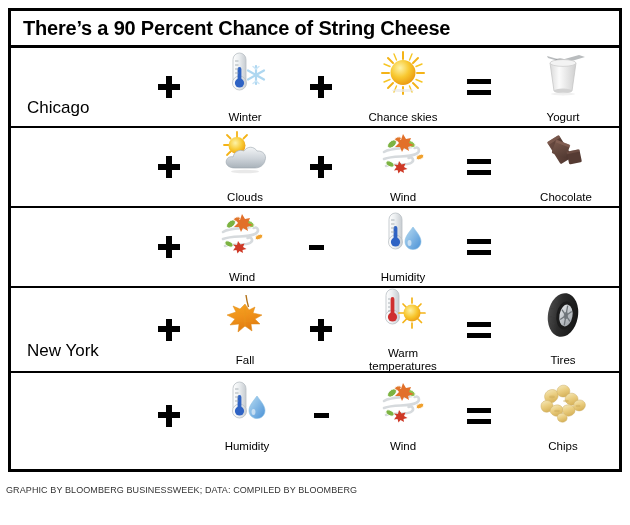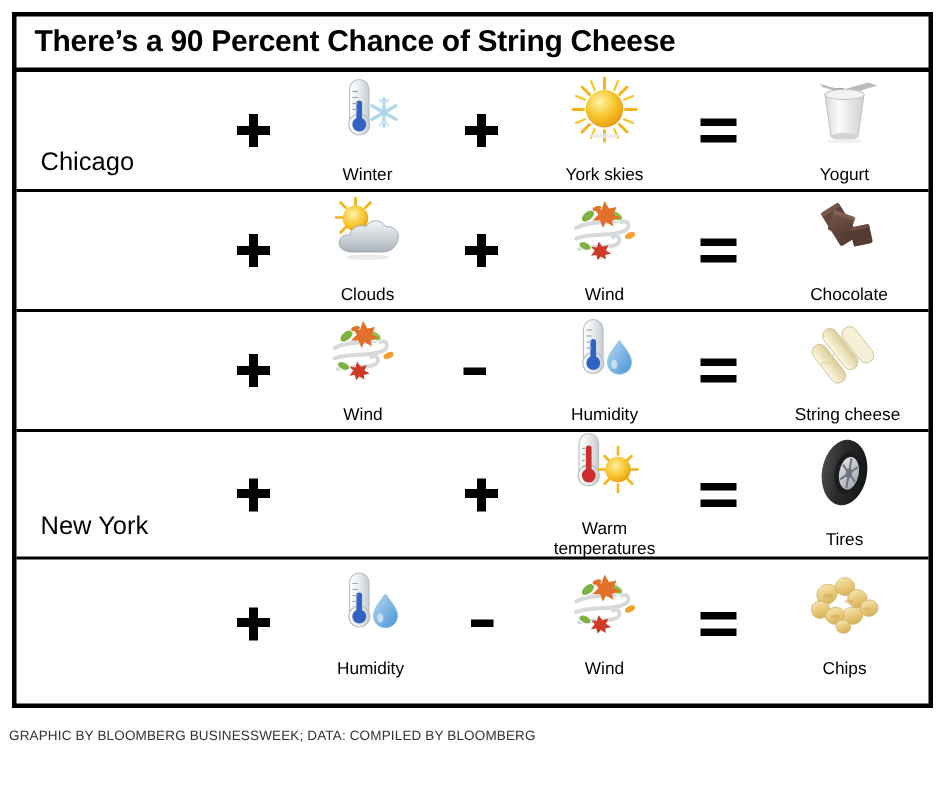--- a/index.html
+++ b/index.html
@@ -245,21 +245,21 @@
                 <line x1="4" y1="32" x2="10" y2="29.5"></line>
               <line x1="42" y1="14" x2="36" y2="16.5"></line>
                 <line x1="42" y1="32" x2="36" y2="29.5"></line>
               <line x1="14" y1="42" x2="16.5" y2="36"></line>
                 <line x1="32" y1="42" x2="29.5" y2="36"></line>
             </g>
             <circle cx="23" cy="22.5" r="12.5" fill="url(#sg1)"></circle>
             <ellipse cx="23" cy="40.5" rx="11" ry="1.6" fill="#e9e9e9" opacity="0.75"></ellipse>
           </svg>
         </div>
-        <div class="caption">York skies</div>
+        <div class="caption">Chance skies</div>
       </div>
 
       <div class="cell op" style="left:448px">
         <span class="op-glyph equals-glyph"></span>
       </div>
 
       <div class="cell item" style="left:500px;width:104px">
         <div class="icon-holder">
           <svg width="56" height="46" viewBox="0 0 56 46">
             <defs>
@@ -448,55 +448,50 @@
             <ellipse cx="29.5" cy="33" rx="2" ry="3" fill="#ffffff" opacity="0.55"></ellipse>
           </svg>
         </div>
         <div class="caption">Humidity</div>
       </div>
 
       <div class="cell op" style="left:448px">
         <span class="op-glyph equals-glyph"></span>
       </div>
 
-      <div class="cell item" style="left:496px;width:116px">
-        <div class="icon-holder">
-          <svg width="56" height="44" viewBox="0 0 56 44">
-            <defs>
-              <linearGradient id="sc1" x1="0" y1="0" x2="1" y2="0">
-                <stop offset="0" stop-color="#fbf7e3"></stop>
-                  <stop offset="0.5" stop-color="#eee3bb"></stop>
-                <stop offset="1" stop-color="#d9cb9b"></stop>
-              </linearGradient>
-            </defs>
-            <g transform="rotate(-38 28 22)">
-              <rect x="8" y="6" width="10" height="30" rx="5" fill="url(#sc1)" stroke="#cfc193" stroke-width="0.6"></rect>
-              <rect x="20" y="2" width="10" height="32" rx="5" fill="url(#sc1)" stroke="#cfc193" stroke-width="0.6"></rect>
-              <rect x="31" y="9" width="10" height="28" rx="5" fill="#f6f0d8" stroke="#cfc193" stroke-width="0.6"></rect>
-            </g>
-            <g stroke="#e3d8b2" stroke-width="1" fill="none">
-              <path d="M11 26 C14 23 16 27 19 24"></path>
-              <path d="M10 31 C13 28 15 32 18 29"></path>
-            </g>
-          </svg>
-        </div>
-        <div class="caption">String cheese</div>
-      </div>
     </div>
 
     <div class="row" style="height:85px">
 
       <div class="cell city">
         <span class="city-text">New York</span>
       </div>
 
       <div class="cell op" style="left:138px">
         <span class="op-glyph plus-glyph"></span>
       </div>
 
+      <div class="cell item" style="left:188px;width:92px">
+        <div class="icon-holder">
+          <svg width="46" height="46" viewBox="0 0 46 46">
+            <defs>
+              <linearGradient id="ml1" x1="0" y1="0" x2="0.3" y2="1">
+                <stop offset="0" stop-color="#f5a623"></stop>
+                  <stop offset="0.5" stop-color="#f0921a"></stop>
+                <stop offset="1" stop-color="#e07c10"></stop>
+              </linearGradient>
+            </defs>
+            <path d="M24 2 C24.8 8 25.6 11 26.5 14" stroke="#b4731a" stroke-width="1.4" fill="none"></path>
+            <path d="M23 11 L27 17 L33 14 L31 20 L40 22 L33 26 L38 31 L29 31 L30 38 L23 33 L16 39 L17 31 L8 32 L13 26 L5 22 L14 19 L11 13 L18 16 Z" fill="url(#ml1)" stroke="#e08a14" stroke-width="0.5"></path>
+            <path d="M23 14 L23 34" stroke="#e9971c" stroke-width="0.9" opacity="0.7"></path>
+            <path d="M23 22 L16 19 M23 22 L30 19 M23 28 L15 28 M23 28 L31 28" stroke="#e9971c" stroke-width="0.7" opacity="0.6"></path>
+          </svg>
+        </div>
+        <div class="caption">Fall</div>
+      </div>
 
       <div class="cell op" style="left:290px">
         <span class="op-glyph plus-glyph"></span>
       </div>
 
       <div class="cell item" style="left:336px;width:112px">
         <div class="icon-holder">
           <svg width="50" height="46" viewBox="0 0 50 46">
             <defs>
               <linearGradient id="tg3" x1="0" y1="0" x2="1" y2="0">

